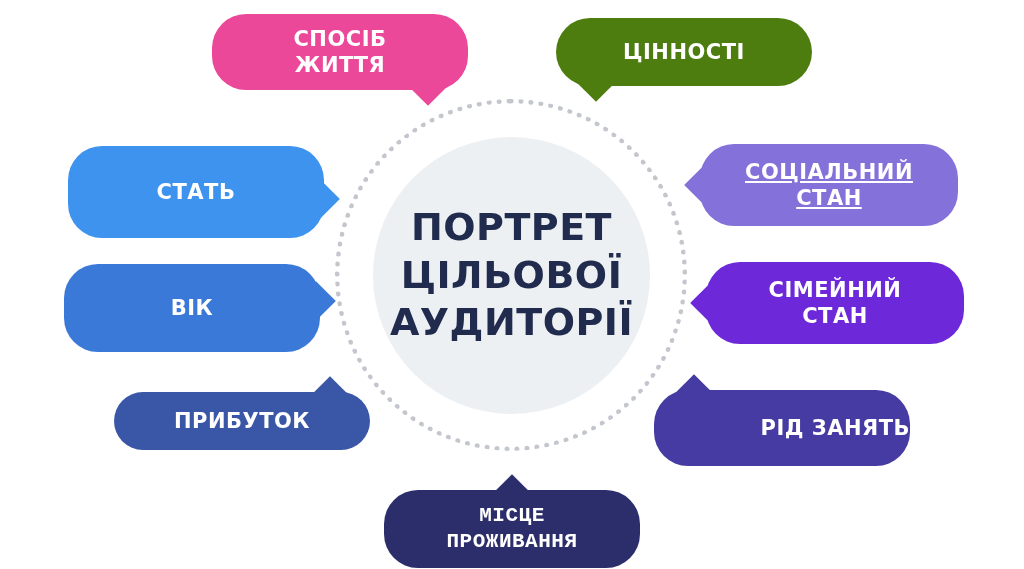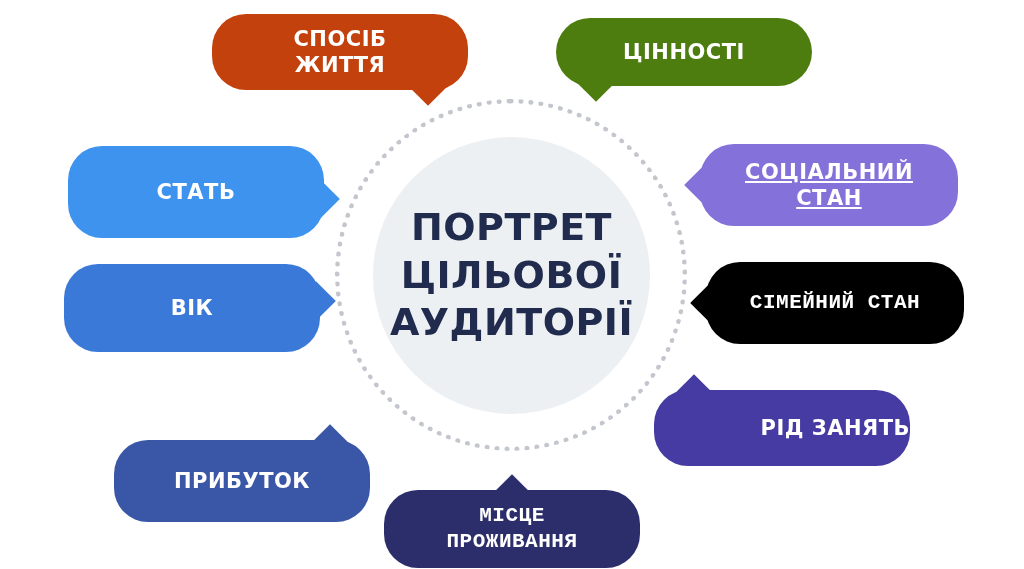--- a/index.html
+++ b/index.html
@@ -81,36 +81,36 @@
   .tail-r-low  { right: -10px; top: 58%; margin-top: -14px; }
   .tail-r-high { right: -10px; top: 42%; margin-top: -14px; }
   .tail-l  { left: -10px; top: 50%; margin-top: -14px; }
 
   .b-lifestyle      { left: 212px; top: 14px;  width: 256px; height: 76px; }
   .b-values         { left: 556px; top: 18px;  width: 256px; height: 68px; }
   .b-gender         { left: 68px;  top: 146px; width: 256px; height: 92px; }
   .b-social-status  { left: 700px; top: 144px; width: 258px; height: 82px; }
   .b-age            { left: 64px;  top: 264px; width: 256px; height: 88px; }
   .b-marital-status { left: 706px; top: 262px; width: 258px; height: 82px; }
-  .b-income         { left: 114px; top: 392px; width: 256px; height: 82px; margin-top: 48px; }
+  .b-income         { left: 114px; top: 392px; width: 256px; height: 58px; }
   .b-occupation     { left: 654px; top: 390px; width: 256px; height: 76px; }
   .b-residence      { left: 384px; top: 490px; width: 256px; height: 78px; font-family: Liberation Mono, monospace; }
 </style>
 </head>
 <body>
 
 <div class="canvas">
 
   <div class="dotted-ring"></div>
 
   <div class="center-circle">
     <div class="center-title">ПОРТРЕТ ЦІЛЬОВОЇ АУДИТОРІЇ</div>
   </div>
 
-  <div class="bubble b-lifestyle" style="background-color: #c2410c;">
+  <div class="bubble b-lifestyle" style="background-color: #ec4899;">
     <span class="tail tail-br"></span>
     <span class="label">СПОСІБ ЖИТТЯ</span>
   </div>
 
   <div class="bubble b-values" style="background-color: #4d7c0f;">
     <span class="tail tail-bl"></span>
     <span class="label">ЦІННОСТІ</span>
   </div>
 
   <div class="bubble b-gender" style="background-color: rgb(61, 147, 238);">
@@ -121,21 +121,21 @@
   <div class="bubble b-social-status" style="background-color: rgb(132, 113, 217); text-decoration: underline;">
     <span class="tail tail-l"></span>
     <span class="label">СОЦІАЛЬНИЙ СТАН</span>
   </div>
 
   <div class="bubble b-age" style="background-color: rgb(59, 121, 216);">
     <span class="tail tail-r-high"></span>
     <span class="label">ВІК</span>
   </div>
 
-  <div class="bubble b-marital-status" style="background-color: #000000; font-family: Liberation Mono, monospace;">
+  <div class="bubble b-marital-status" style="background-color: #6d28d9;">
     <span class="tail tail-l"></span>
     <span class="label">СІМЕЙНИЙ СТАН</span>
   </div>
 
   <div class="bubble b-income" style="background-color: rgb(58, 86, 166);">
     <span class="tail tail-tr"></span>
     <span class="label">ПРИБУТОК</span>
   </div>
 
   <div class="bubble b-occupation" style="background-color: rgb(69, 59, 162); justify-content: flex-end;">

